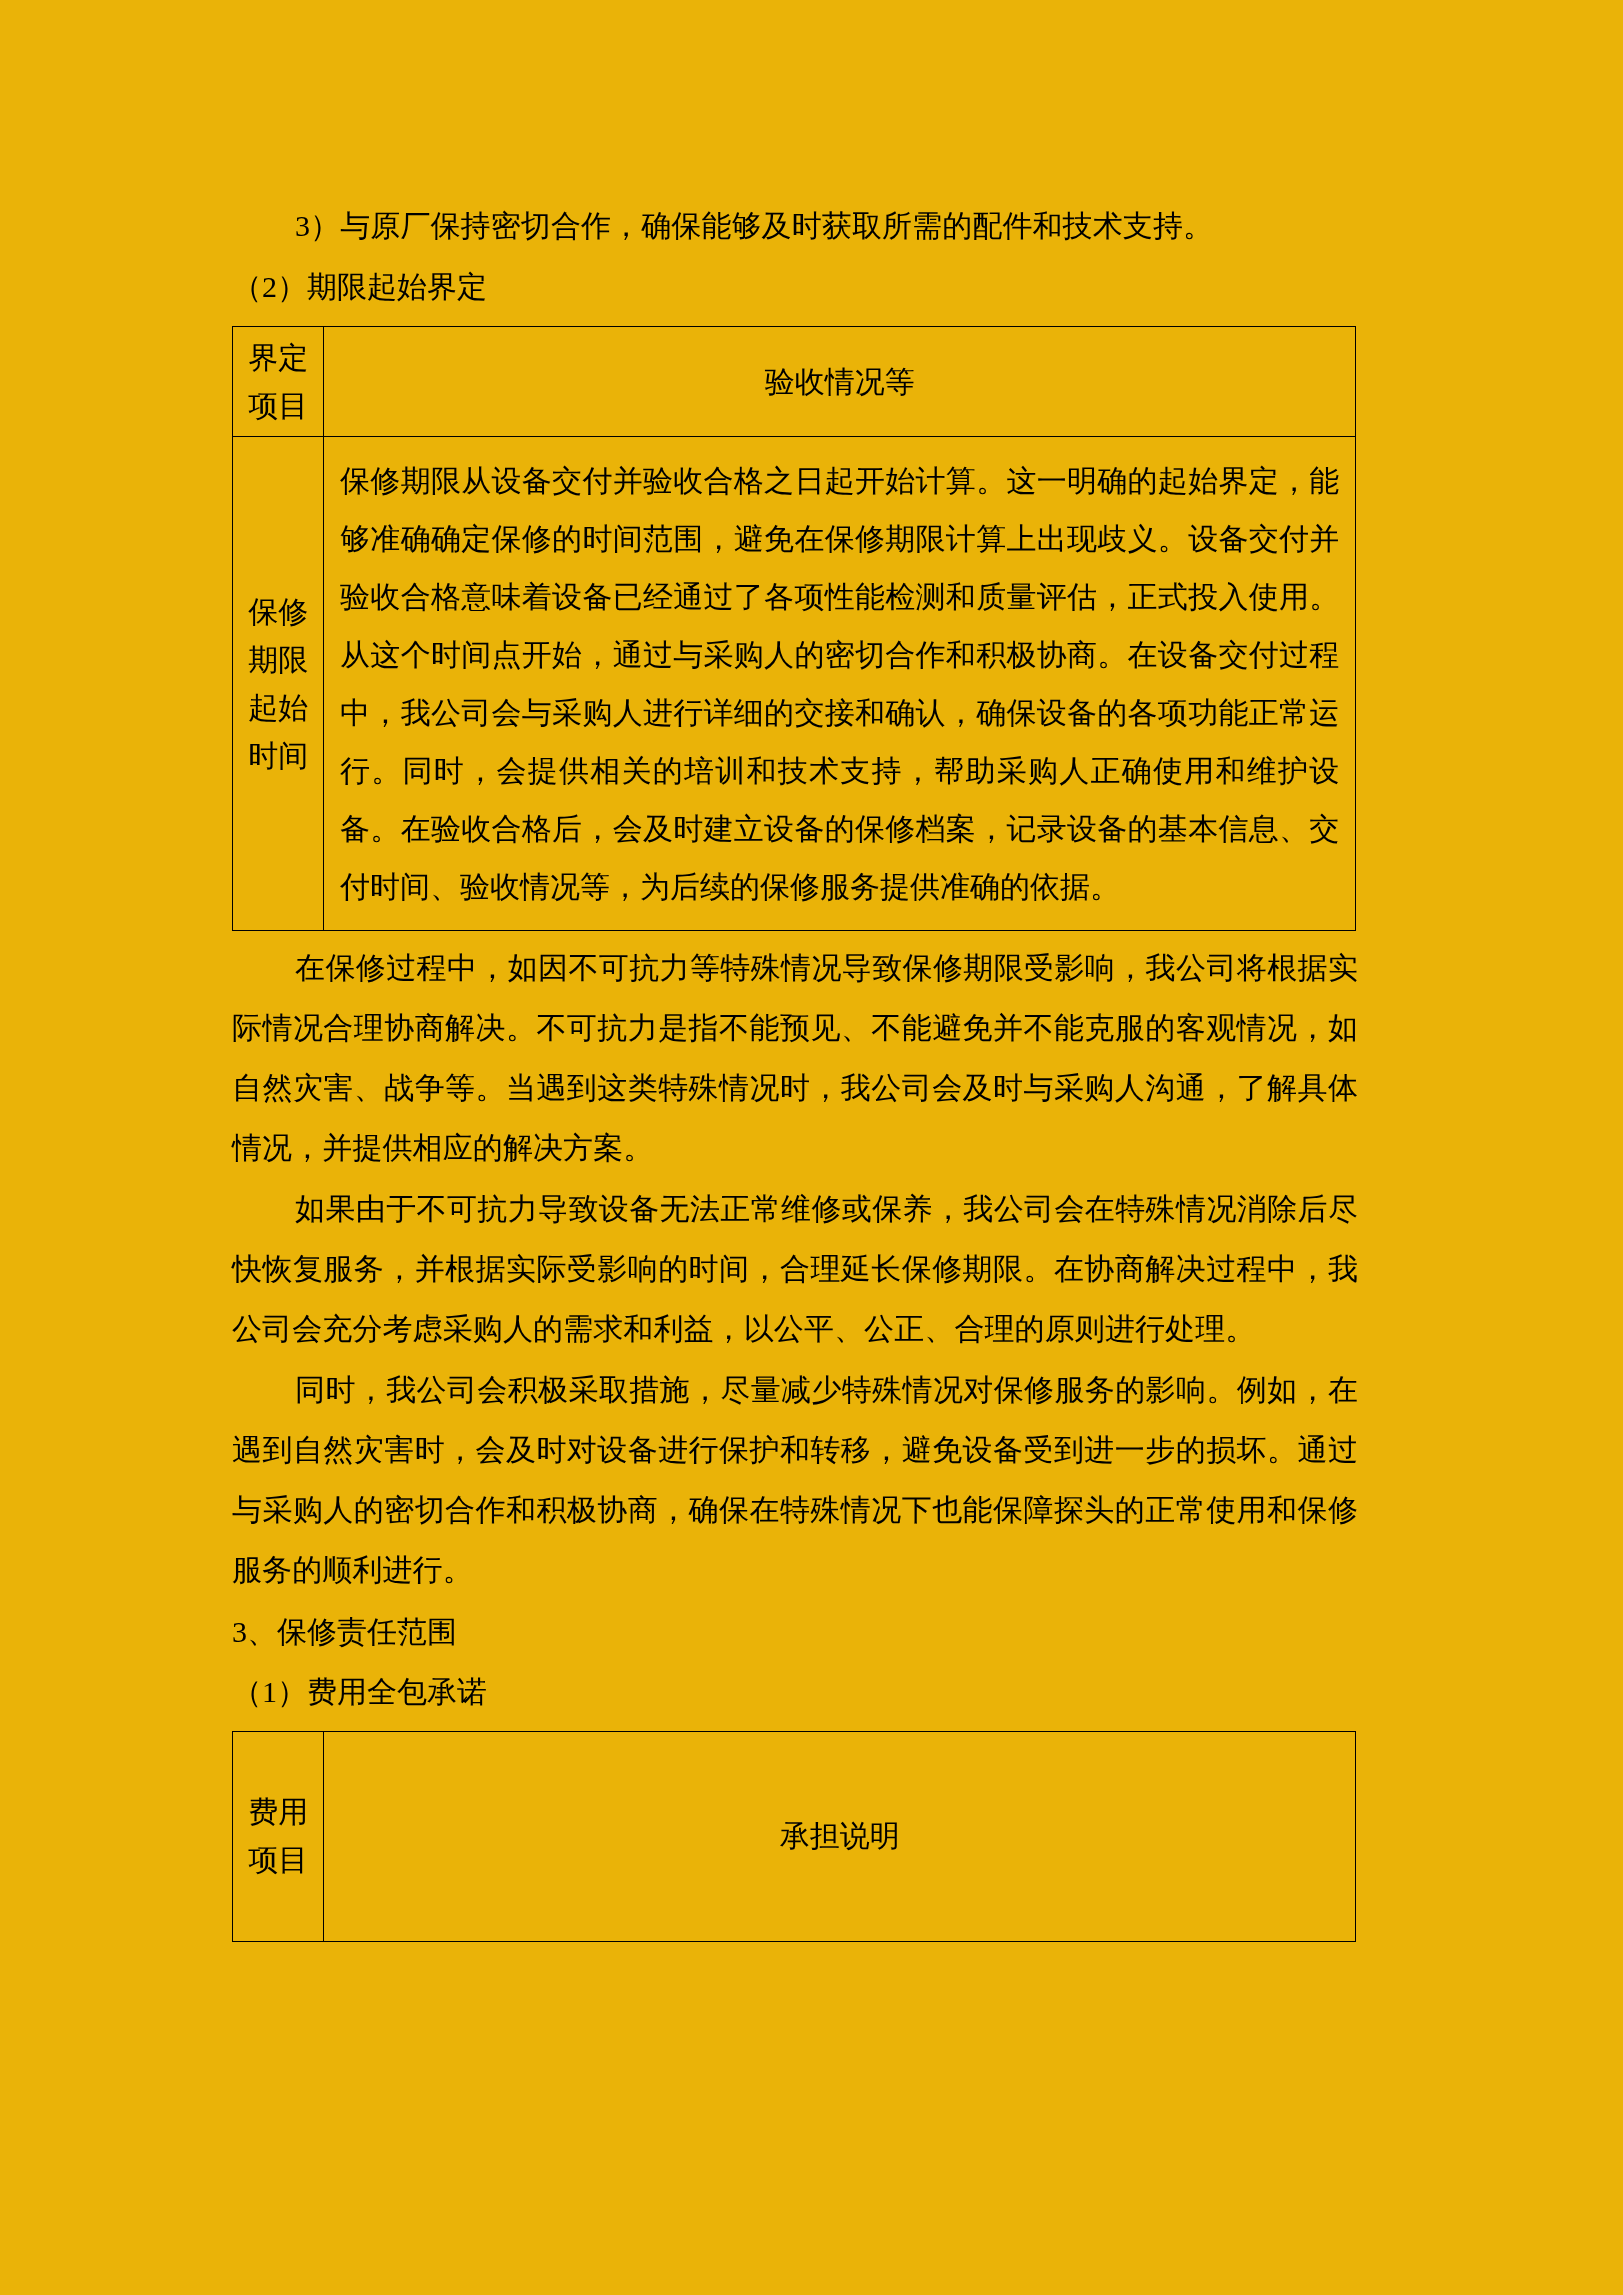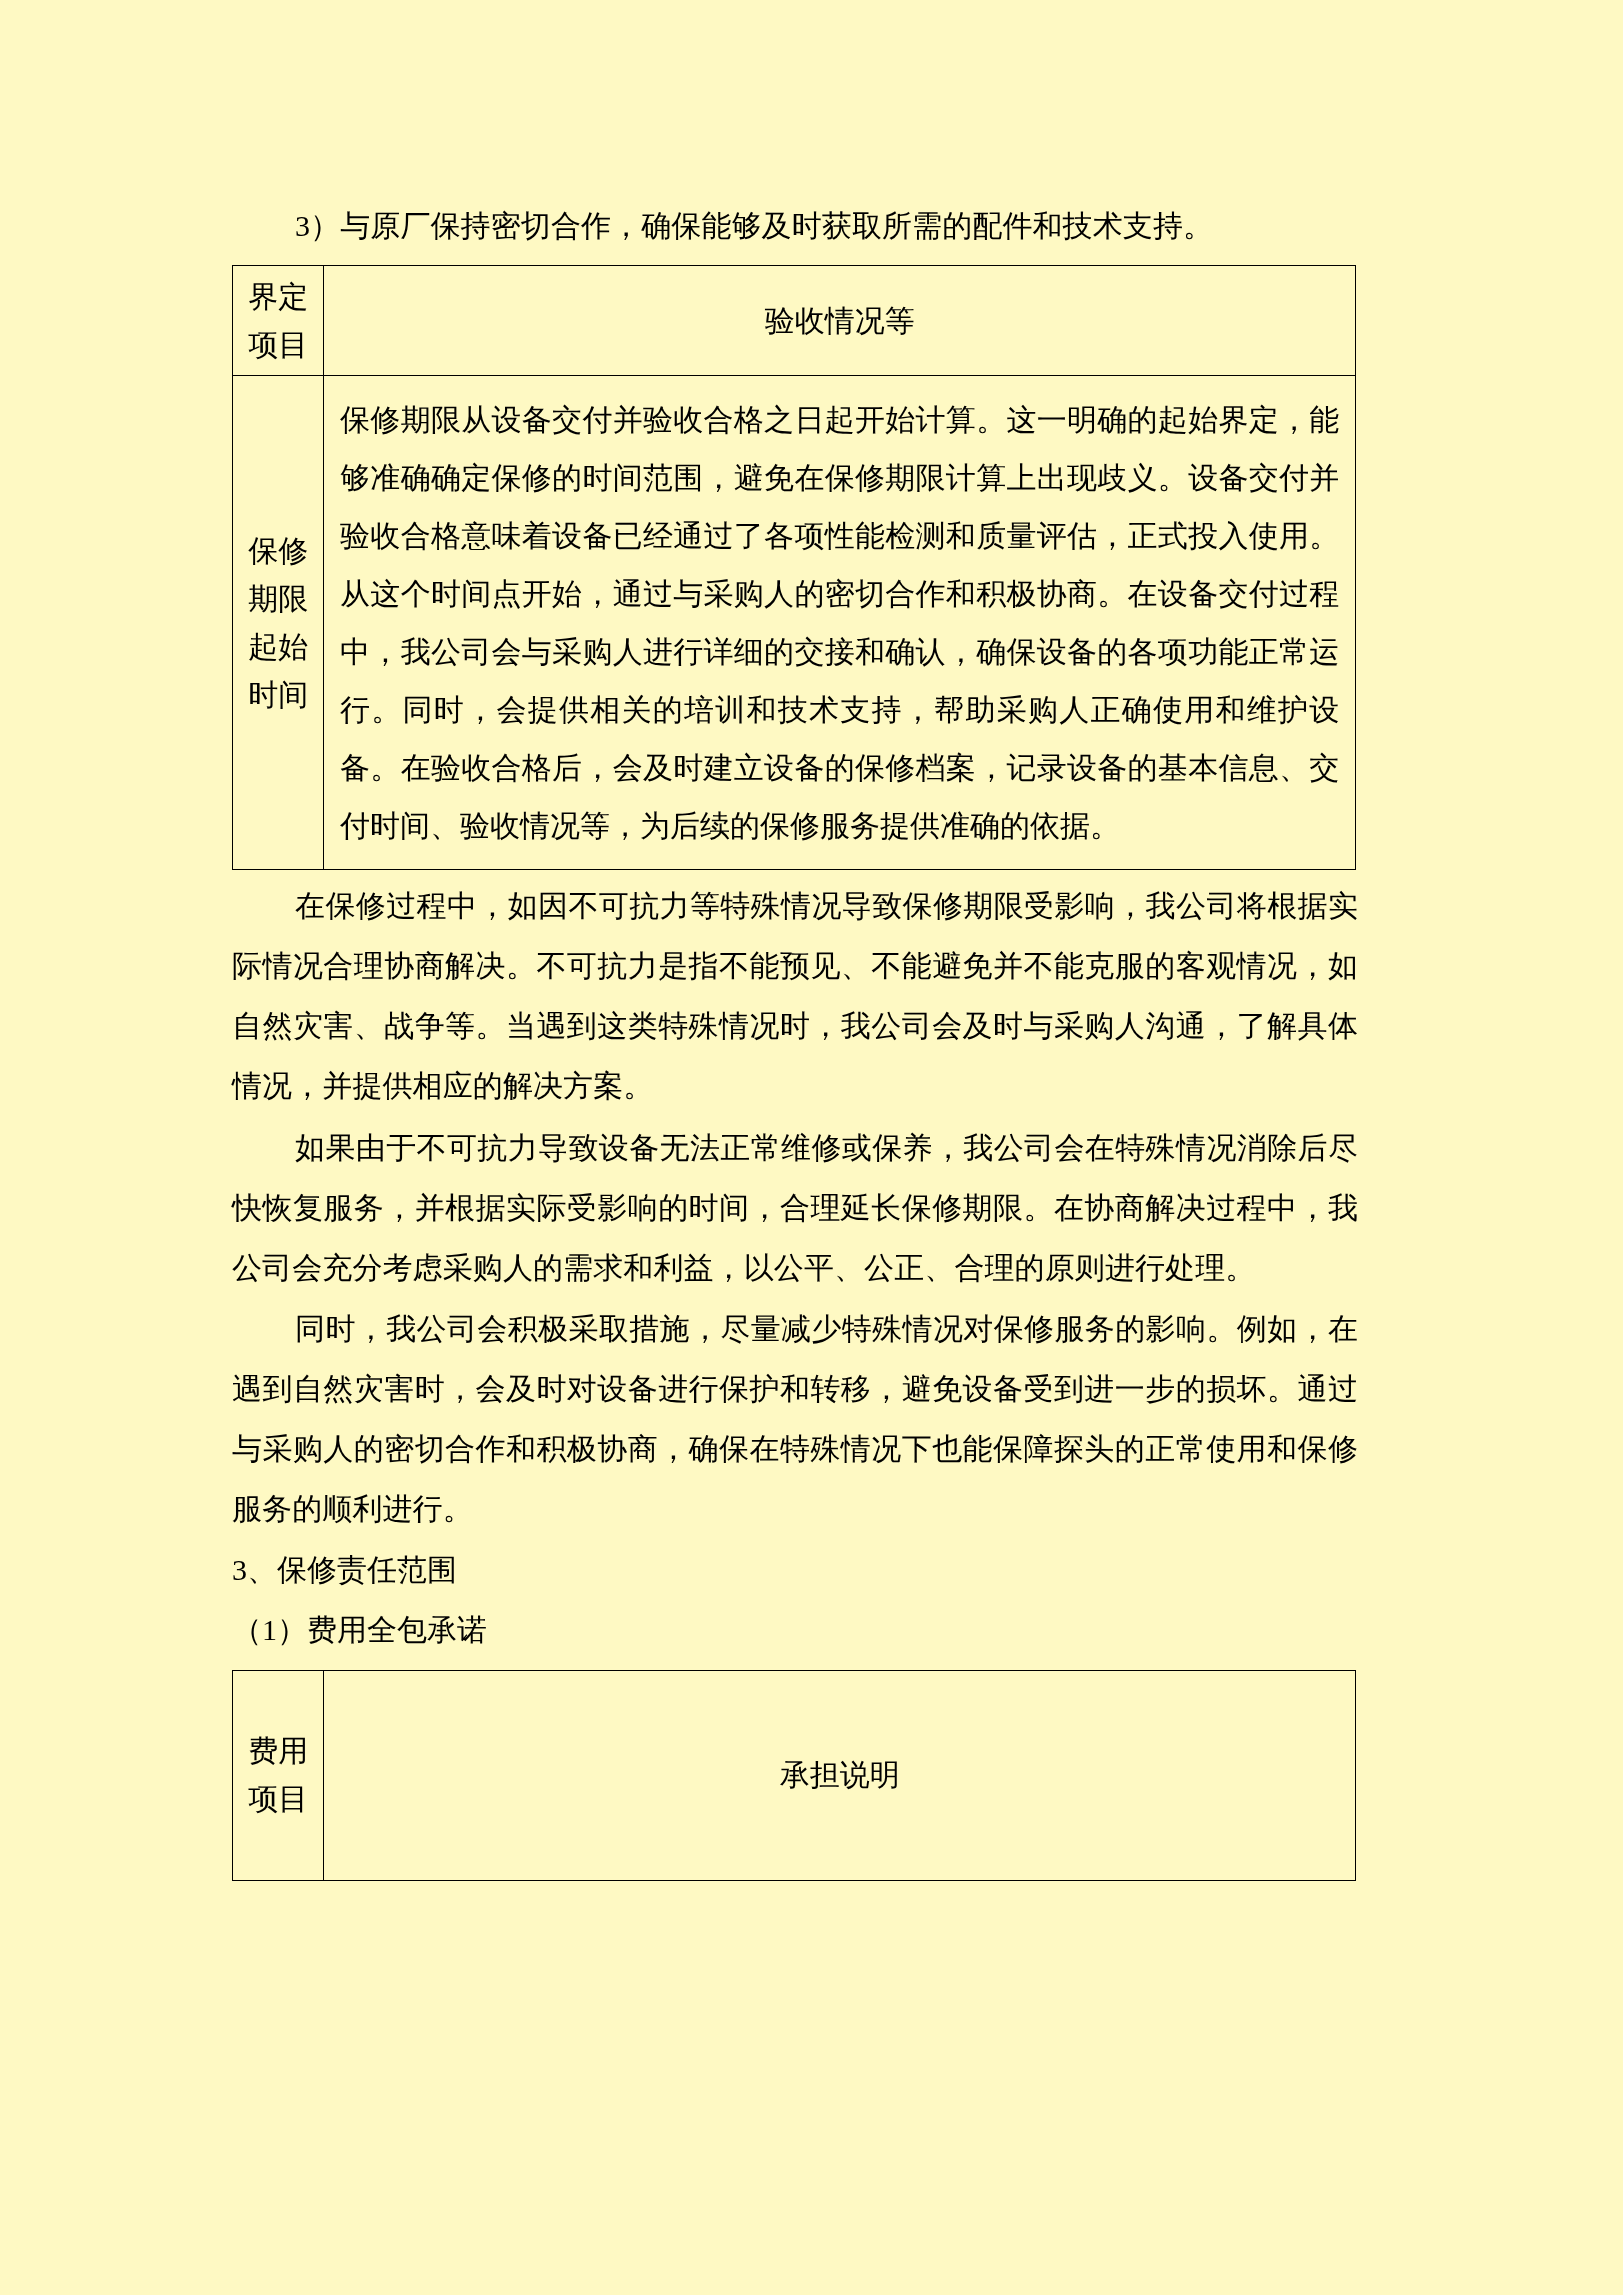--- a/index.html
+++ b/index.html
@@ -13,21 +13,21 @@
     font-family: "Liberation Serif", "DejaVu Serif", serif;
     color: #000000;
     -webkit-font-smoothing: antialiased;
   }
   .page {
     position: relative;
     width: 1623px;
     height: 2295px;
     box-sizing: border-box;
     padding: 196px 281px 0 232px;
-    background: #fef9c3;
+    background: #eab308;
   }
   .content {
     width: 1126px;
   }
 
   
   .para {
     font-size: 30px;
     line-height: 60px;
     text-align: justify;
@@ -82,20 +82,21 @@
   .tall-cell { height: 196px; }
 </style>
 </head>
 <body>
 
 <div class="page">
   <div class="content">
 
     <p class="para indent">3）与原厂保持密切合作，确保能够及时获取所需的配件和技术支持。</p>
 
+    <p class="heading">（2）期限起始界定</p>
 
     <table class="doc-table">
       <tbody>
         <tr>
           <td class="col-label">
             <span class="vert-chars">界定项目</span>
           </td>
           <td class="col-desc">
             <span>验收情况等</span>
           </td>

